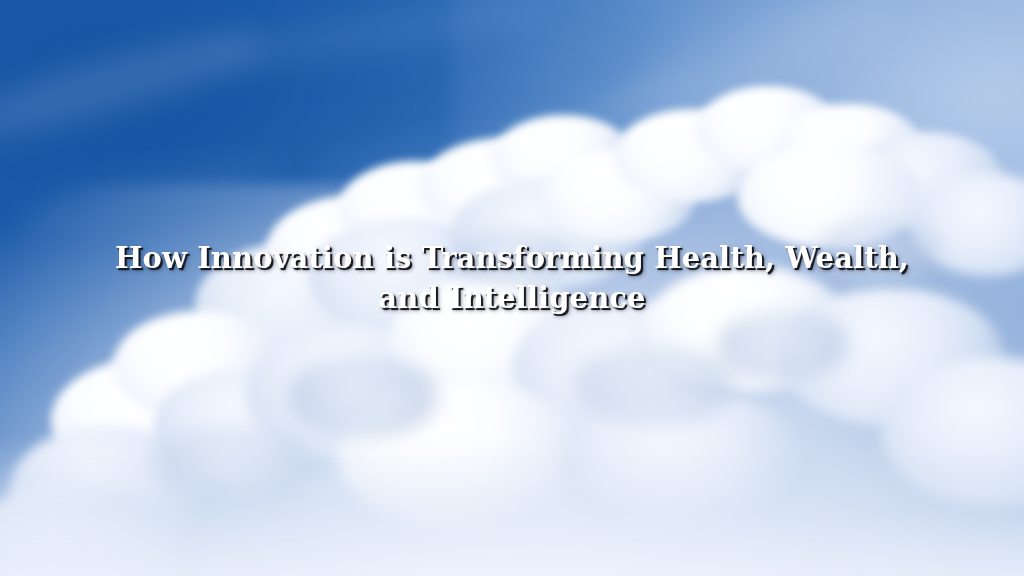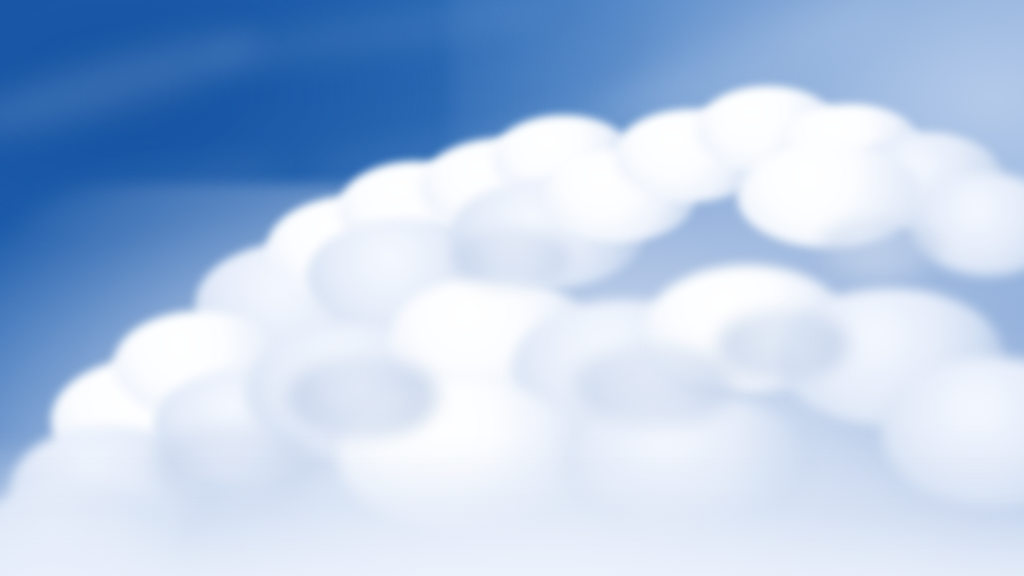--- a/index.html
+++ b/index.html
@@ -274,14 +274,17 @@
     <div class="puff shade  p-s3"></div>
     <div class="puff shade  p-s4"></div>
     <div class="puff shade  p-s5"></div>
     <div class="puff shade  p-s6"></div>
 
     <div class="cloud-floor"></div>
   </div>
 
   <div class="atmo"></div>
 
+  <div class="title-wrap">
+    <h1 class="hero-title">How Innovation is Transforming Health, Wealth, and Intelligence</h1>
+  </div>
 
 </div>
 
 </body></html>

